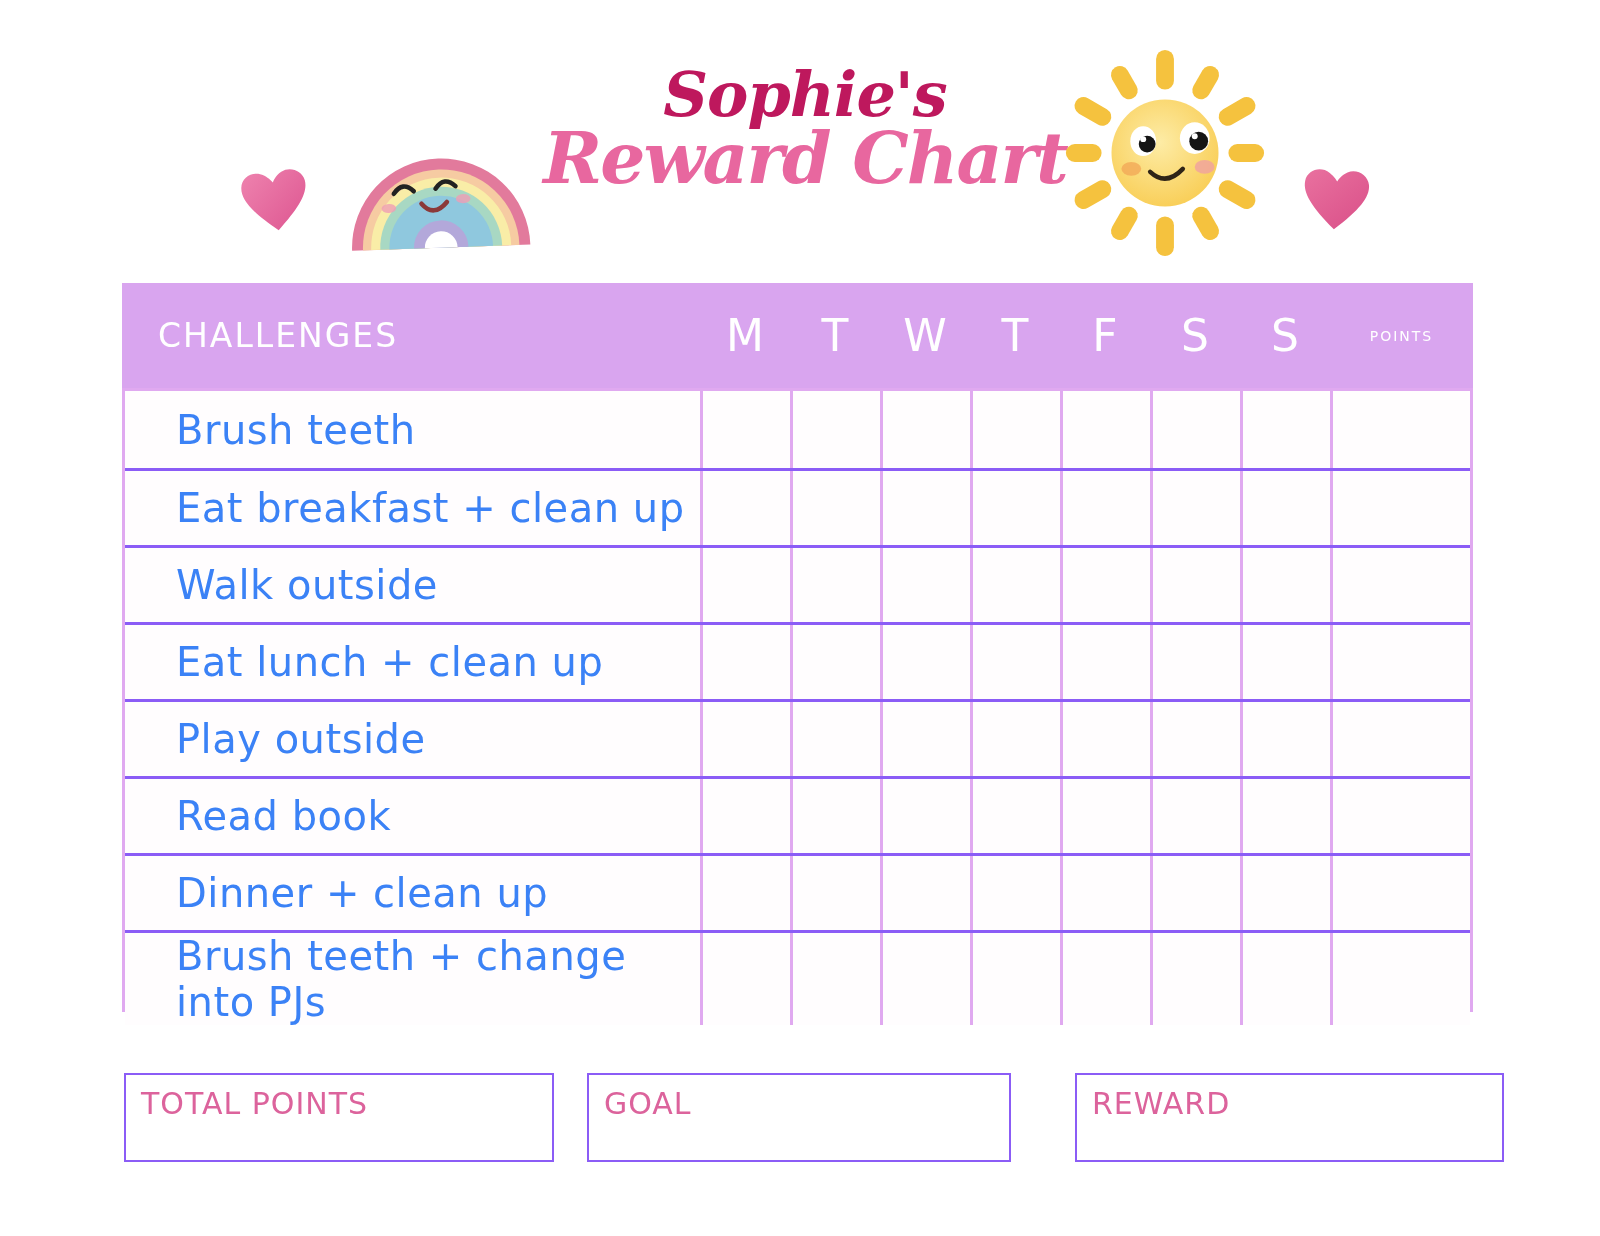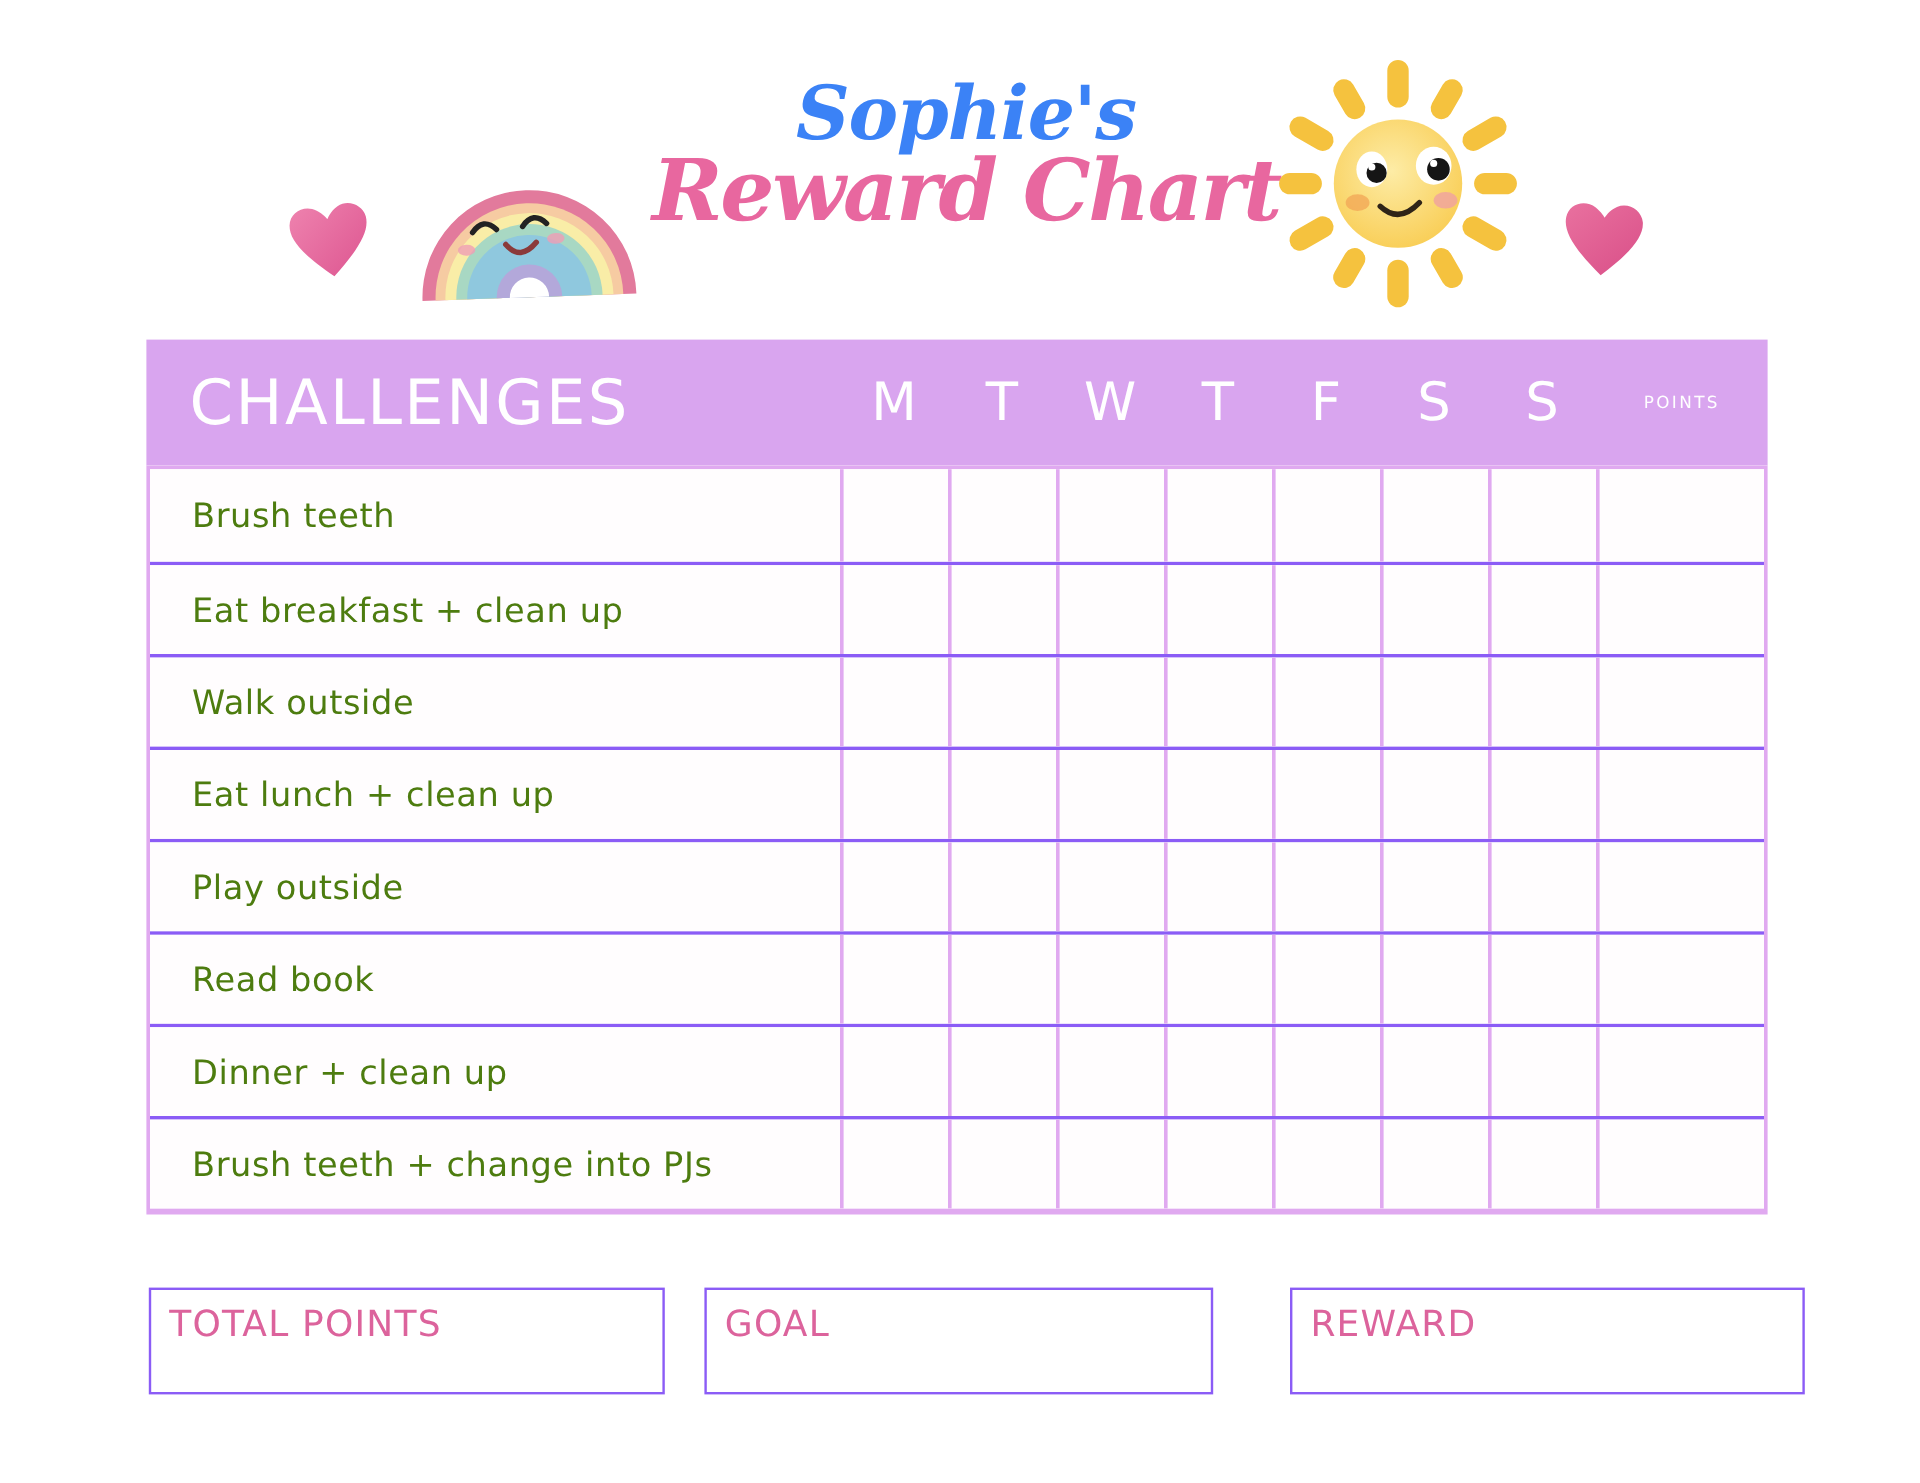--- a/index.html
+++ b/index.html
@@ -15,45 +15,45 @@
   
   .decor { position:absolute; }
   .heart-left  { left:233px; top:160px; width:84px;  height:80px; transform:rotate(-7deg); }
   .rainbow     { left:348px; top:113px; width:182px; height:142px; transform:rotate(-2deg); }
   .sun         { left:1056px; top:46px; width:218px; height:218px; }
   .heart-right { left:1296px; top:158px; width:80px; height:82px; transform:rotate(4deg); }
 
   .title-wrap { position:absolute; left:535px; top:62px; width:540px; text-align:center; }
   .title-line1 {
     font-family:"DejaVu Serif", serif; font-style:italic; font-weight:700;
-    font-size:62px; line-height:1.05; color:#3b82f6; letter-spacing:-1px;
+    font-size:62px; line-height:1.05; color:#be185d; letter-spacing:-1px;
   }
   .title-line2 {
     font-family:"DejaVu Serif", serif; font-style:italic; font-weight:700;
     font-size:71px; line-height:1.0; color:#e8679f; letter-spacing:-2px; margin-top:-4px;
   }
 
   
   .chart-table { position:absolute; left:122px; top:283px; width:1351px; }
   .thead {
     background:#d9a5ef; height:105px;
     display:grid; grid-template-columns:578px repeat(7,90px) 1fr;
     align-items:center; color:#ffffff;
   }
-  .th-challenges { font-size:52px; letter-spacing:2px; padding-left:36px; }
+  .th-challenges { font-size:33px; letter-spacing:2px; padding-left:36px; }
   .th-day { font-size:44px; font-weight:400; text-align:center; }
   .th-points { font-size:14px; letter-spacing:2px; text-align:center; }
 
   .tbody { border:3px solid #e0a9f0; border-bottom-width:5px; background:#fffdfe; }
   .trow { display:grid; grid-template-columns:575px repeat(7,90px) 1fr; height:77px; }
   .trow + .trow { border-top:3px solid #8b5cf6; }
   .cell { border-left:3px solid #e0a9f0; background:#fffdfe; }
   .cell.challenge {
     border-left:none; display:flex; align-items:center;
-    padding-left:35px; font-size:28px; color:#4d7c0f; letter-spacing:0.5px;
+    padding-left:51px; font-size:40px; color:#3b82f6; letter-spacing:0.5px;
   }
 
   
   .footer-box {
     position:absolute; top:1073px; height:89px;
     background:#ffffff; border:2px solid #8b5cf6;
   }
   .box-total  { left:124px;  width:430px; }
   .box-goal   { left:587px;  width:424px; }
   .box-reward { left:1044px; width:429px;margin-left:31px; }

